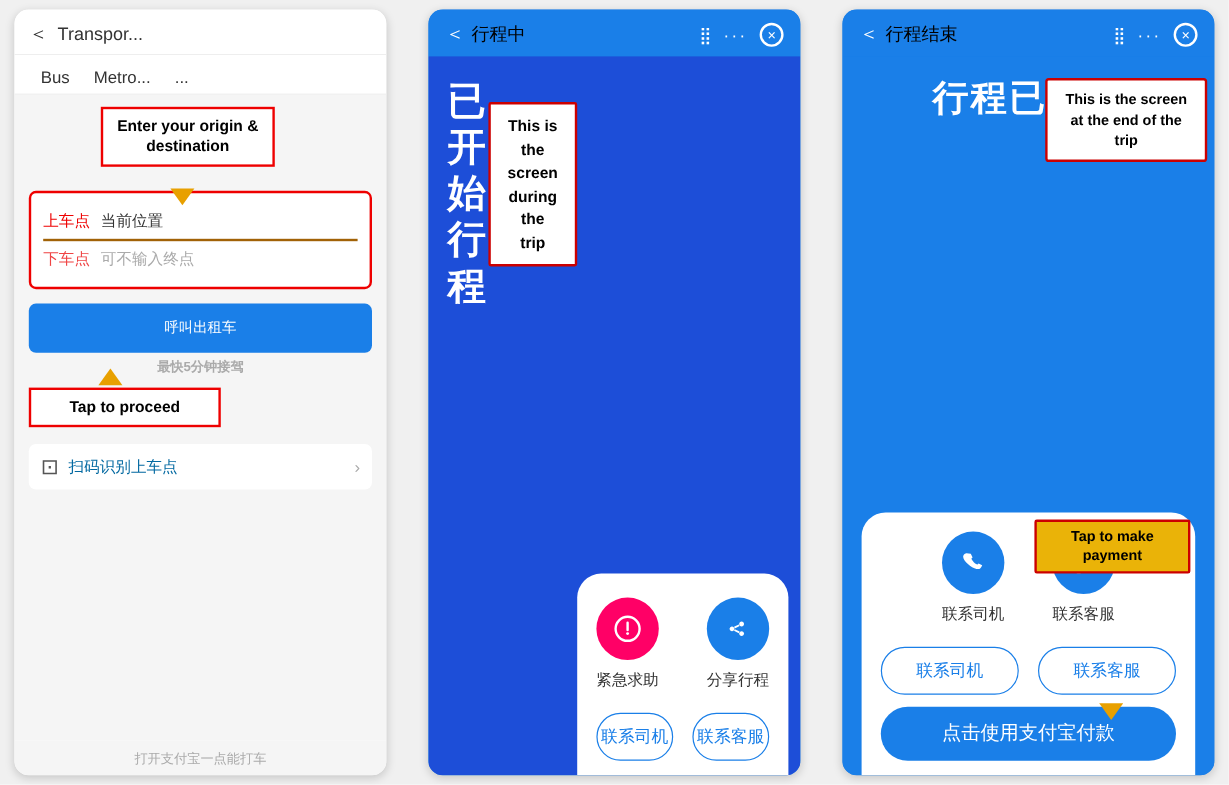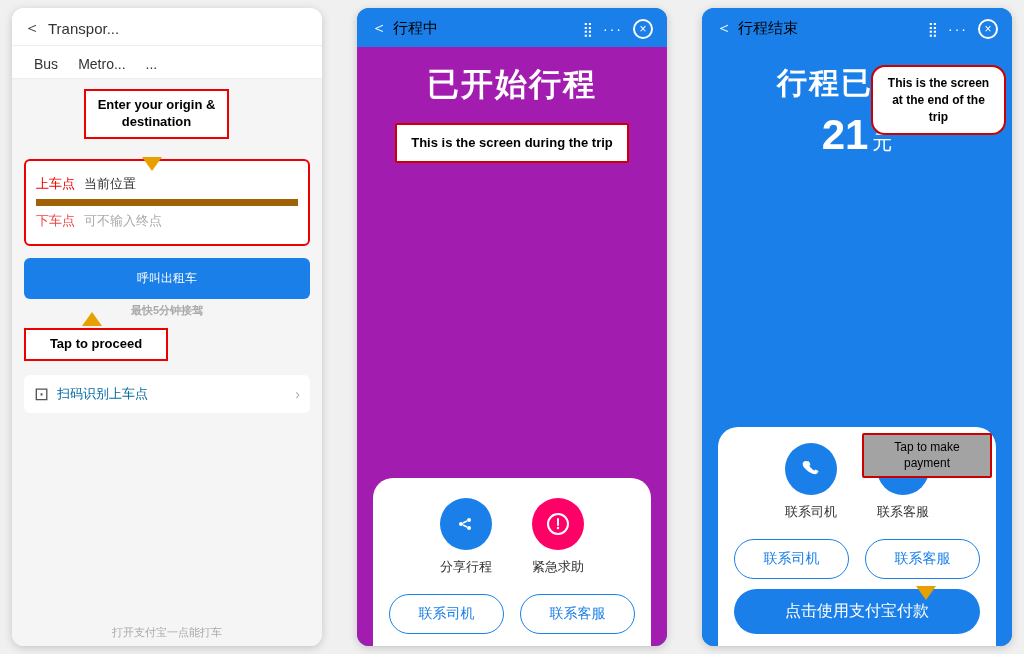--- a/index.html
+++ b/index.html
@@ -104,21 +104,21 @@
       padding: 8px 10px;
       margin-bottom: 8px;
     }
     .input-row {
       display: flex;
       flex-direction: row;
       align-items: center;
       padding: 6px 0;
     }
     .input-row:first-child {
-      border-bottom: 7px solid #a16207;
+      border-bottom: 2px solid #a16207;
     }
     .input-label {
       font-size: 13px;
       color: #333;
       min-width: 40px;
       margin-right: 8px;
     }
     .input-label.red { color: #e00; }
     .input-value {
       font-size: 13px;
@@ -196,24 +196,24 @@
     .close-icon-circle {
       width: 20px; height: 20px;
       border: 2px solid #fff;
       border-radius: 50%;
       display: flex; align-items: center; justify-content: center;
       color: #fff; font-size: 12px; cursor: pointer;
     }
 
     .screen2-main {
       flex: 1;
-      background: #a21caf;
-      display: flex;
-      flex-direction: column;
-      align-items: center;
+      background: #1d4ed8;
+      display: flex;
+      flex-direction: row;
+      align-items: flex-start;
       padding: 18px 16px 0;
       position: relative;
     }
     .trip-started-text {
       font-size: 32px;
       color: #fff;
       font-weight: 700;
       letter-spacing: 2px;
       text-align: center;
       line-height: 1.2;
@@ -329,24 +329,24 @@
       text-align: center;
       font-size: 16px;
       padding: 12px 0;
       width: 100%;
       cursor: pointer;
       font-weight: 500;
     }
 
     .annotation-box-white {
       border: 2.5px solid #c00;
-      background: #a3a3a3;
+      background: #eab308;
       padding: 5px 8px;
       font-size: 12px;
-      font-weight: 400;
+      font-weight: 700;
       color: #000;
       text-align: center;
       line-height: 1.3;
       border-radius: 2px;
     }
 
     .during-trip-anno {
       border: 2.5px solid #c00;
       background: #fff;
       padding: 8px 14px;
@@ -362,21 +362,21 @@
 
     .end-trip-anno {
       border: 2.5px solid #c00;
       background: #fff;
       padding: 8px 12px;
       font-size: 12px;
       font-weight: 700;
       color: #000;
       text-align: center;
       line-height: 1.4;
-      border-radius: 14px;
+      border-radius: 3px;
       position: absolute;
       z-index: 20;
     }
 
     .dots-icon {
       letter-spacing: 2px;
       font-size: 14px;
     }
     .grid-icon {
       font-size: 14px;
@@ -423,21 +423,21 @@
       </div>
 
       <div class="call-taxi-btn">呼叫出租车</div>
       <div class="fastest-label">最快5分钟接驾</div>
 
       <div style="position:relative; margin-top:4px;">
 
         <div style="position:absolute; top:-10px; left:58px; width:0; height:0;
                     border-left:10px solid transparent; border-right:10px solid transparent;
                     border-bottom:14px solid #e8a000;"></div>
-        <div class="annotation-box" style="position:relative; left:0; top:0; width:144px; margin-top:6px;">Tap to proceed</div>
+        <div class="annotation-box" style="position:relative; left:0; top:0; width:160px; margin-top:6px;">Tap to proceed</div>
       </div>
 
       <div class="scan-row" style="margin-top: 14px;">
         <span class="scan-icon">⊡</span>
         <span class="scan-label">扫码识别上车点</span>
         <span class="scan-chevron">›</span>
       </div>
     </div>
 
     <div class="screen1-footer">打开支付宝一点能打车</div>
@@ -457,42 +457,42 @@
       </div>
     </div>
 
     <div class="screen2-main">
       <div class="trip-started-text">已开始行程</div>
 
       <div class="during-trip-anno">This is the screen during the trip</div>
 
       <div class="screen2-white-bottom" style="width:100%; margin-top: auto;">
         <div class="action-buttons-row">
+          <div class="action-btn-item">
+            <div class="action-btn-circle pink">
+              <svg width="24" height="24" viewBox="0 0 24 24" fill="none">
+                <circle cx="12" cy="12" r="10" stroke="white" stroke-width="2"></circle>
+                <line x1="12" y1="7" x2="12" y2="13" stroke="white" stroke-width="2" stroke-linecap="round"></line>
+                <circle cx="12" cy="16" r="1.2" fill="white"></circle>
+              </svg>
+            </div>
+            <span class="action-btn-label">紧急求助</span>
+          </div>
           <div class="action-btn-item">
             <div class="action-btn-circle blue">
               <svg width="24" height="24" viewBox="0 0 24 24" fill="none">
                 <path d="M17 8C17 9.10457 16.1046 10 15 10C13.8954 10 13 9.10457 13 8C13 6.89543 13.8954 6 15 6C16.1046 6 17 6.89543 17 8Z" fill="white"></path>
                 <path d="M9 12C9 13.1046 8.10457 14 7 14C5.89543 14 5 13.1046 5 12C5 10.8954 5.89543 10 7 10C8.10457 10 9 10.8954 9 12Z" fill="white"></path>
                 <path d="M17 16C17 17.1046 16.1046 18 15 18C13.8954 18 13 17.1046 13 16C13 14.8954 13.8954 14 15 14C16.1046 14 17 14.8954 17 16Z" fill="white"></path>
                 <line x1="9" y1="11" x2="13" y2="9" stroke="white" stroke-width="1.5"></line>
                 <line x1="9" y1="13" x2="13" y2="15" stroke="white" stroke-width="1.5"></line>
               </svg>
             </div>
             <span class="action-btn-label">分享行程</span>
           </div>
-          <div class="action-btn-item">
-            <div class="action-btn-circle pink">
-              <svg width="24" height="24" viewBox="0 0 24 24" fill="none">
-                <circle cx="12" cy="12" r="10" stroke="white" stroke-width="2"></circle>
-                <line x1="12" y1="7" x2="12" y2="13" stroke="white" stroke-width="2" stroke-linecap="round"></line>
-                <circle cx="12" cy="16" r="1.2" fill="white"></circle>
-              </svg>
-            </div>
-            <span class="action-btn-label">紧急求助</span>
-          </div>
         </div>
         <div class="contact-btns-row">
           <div class="contact-btn">联系司机</div>
           <div class="contact-btn">联系客服</div>
         </div>
       </div>
     </div>
   </div>
 
   <div class="phone-screen screen3">
@@ -504,24 +504,20 @@
       </div>
       <div class="screen2-header-right">
         <span class="header-icon grid-icon">⣿</span>
         <span class="header-icon dots-icon">···</span>
         <div class="close-icon-circle">×</div>
       </div>
     </div>
 
     <div class="screen3-main">
       <div class="trip-ended-text">行程已结束</div>
-      <div class="fare-display">
-        <span>21</span>
-        <span class="fare-unit">元</span>
-      </div>
 
       <div class="end-trip-anno" style="top:18px; right:6px; width:135px;">This is the screen at
 the end of the trip</div>
 
       <div class="screen3-white-bottom" style="width:100%; margin-top:auto; position:relative;">
         <div class="action-buttons-row">
           <div class="action-btn-item">
             <div class="action-btn-circle blue">
               <svg width="24" height="24" viewBox="0 0 24 24" fill="none">
                 <path d="M6.5 4C6.5 4 5 4 4 5.5C3 7 4 9.5 6 11.5C8 13.5 10.5 15.5 13 16.5C15.5 17.5 17 17.5 18 16.5C19 15.5 19.5 14 19.5 14L16.5 12.5L15.5 13.5C15.5 13.5 14 13 12.5 11.5C11 10 10.5 8.5 10.5 8.5L11.5 7.5L10 4.5L6.5 4Z" fill="white"></path>

